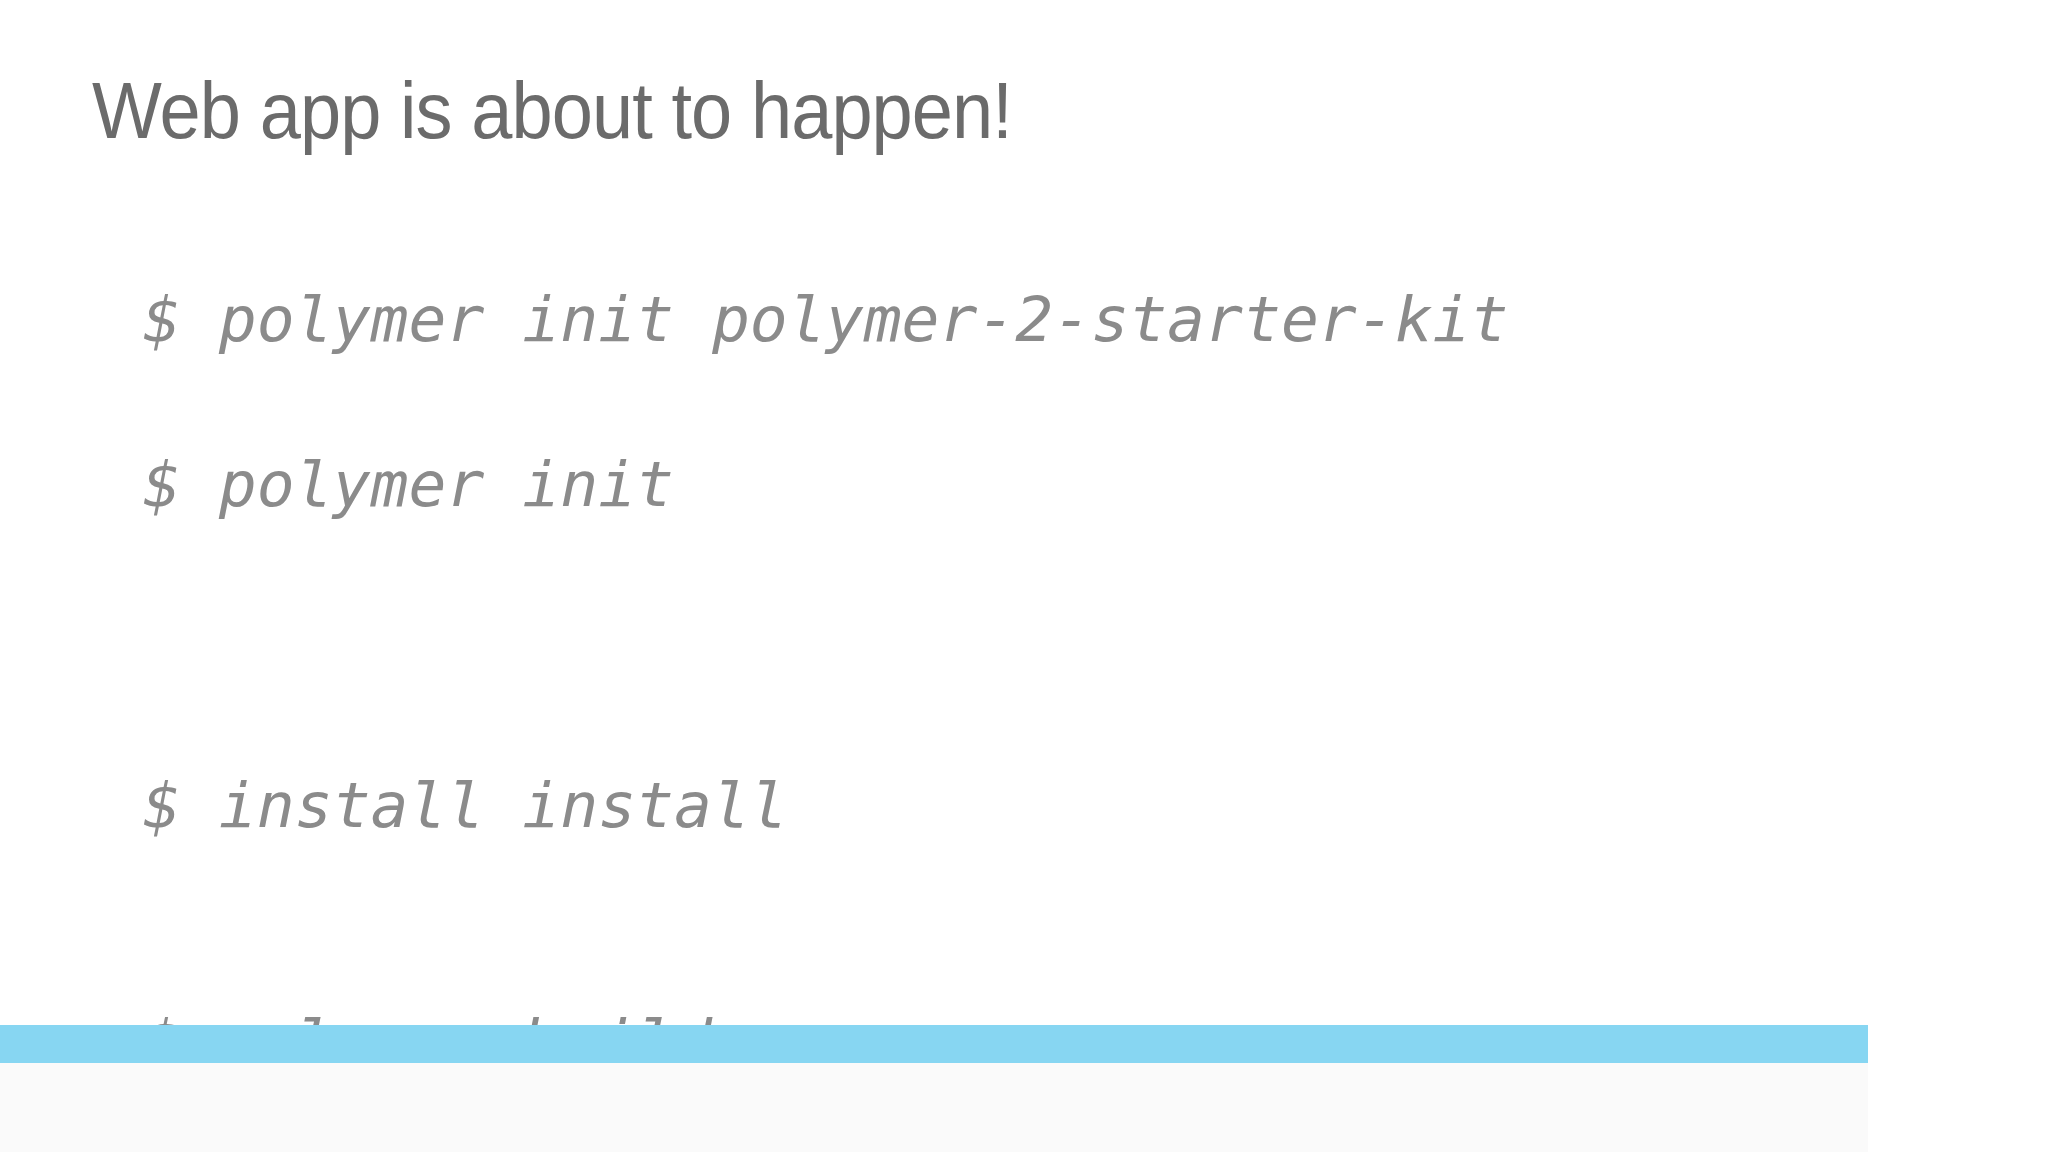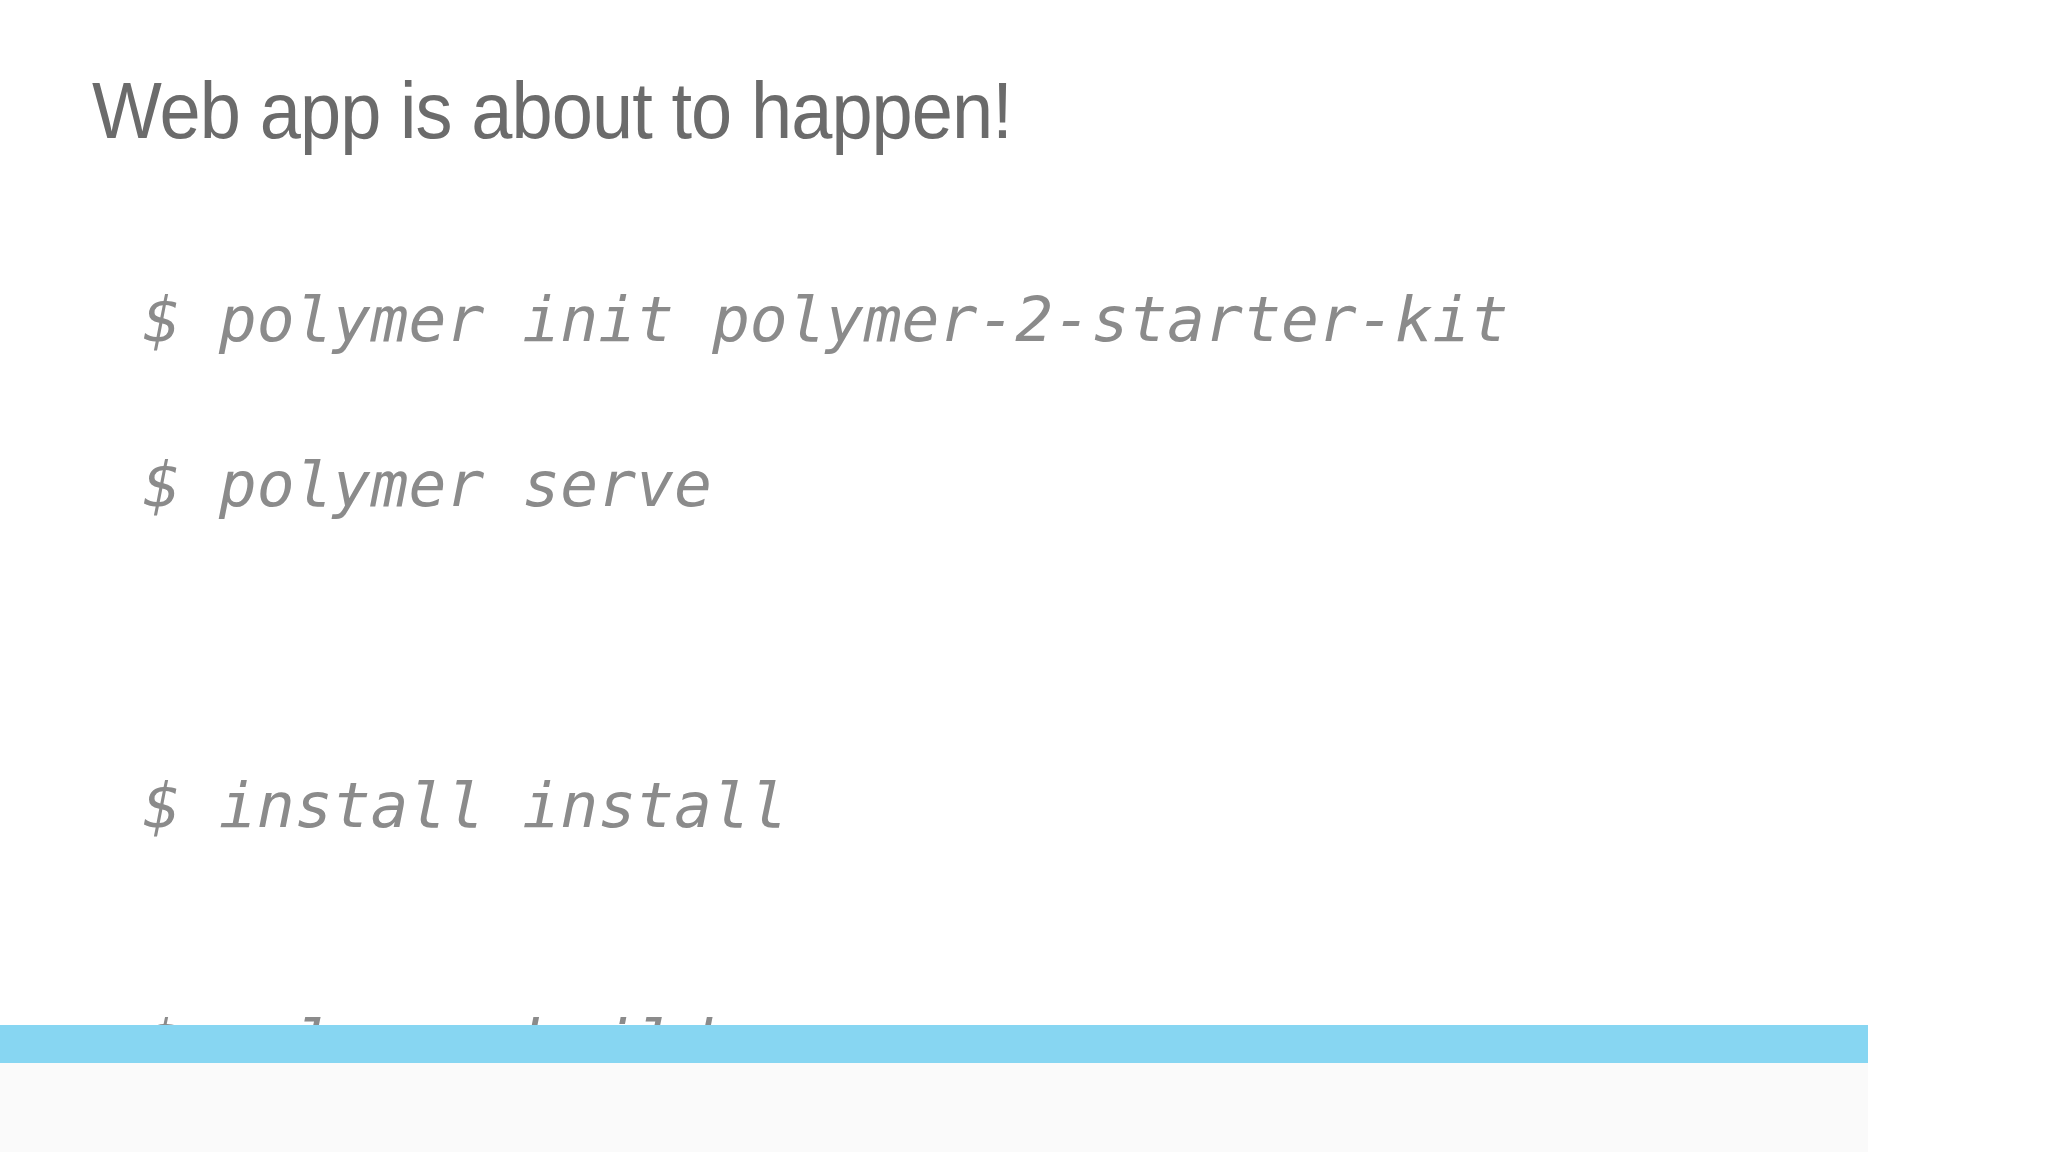--- a/index.html
+++ b/index.html
@@ -61,21 +61,21 @@
 </style>
 </head>
 <body>
 
 <div class="slide">
 
   <h1 class="title">Web app is about to happen!</h1>
 
   <div class="code code-line-1">$ polymer init polymer-2-starter-kit</div>
 
-  <div class="code code-line-2">$ polymer serve</div>
+  <div class="code code-line-2">$ polymer init</div>
 
   <div class="code code-group">
     <div>$ install install</div>
     <div>$ polymer build</div>
   </div>
 
   <div class="accent-bar"></div>
 
   <div class="footer-strip"></div>
 

